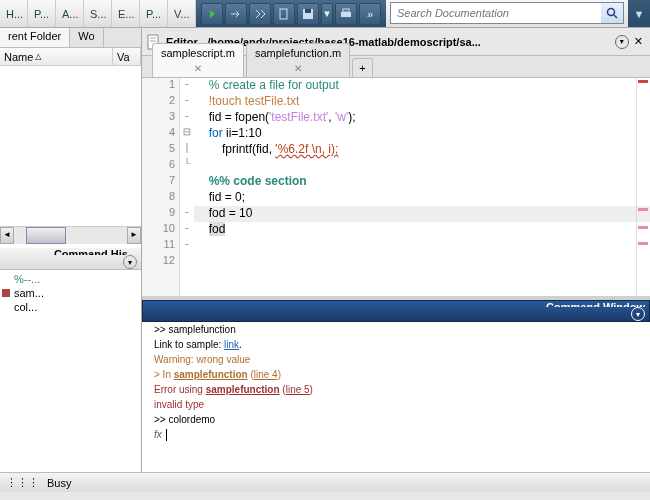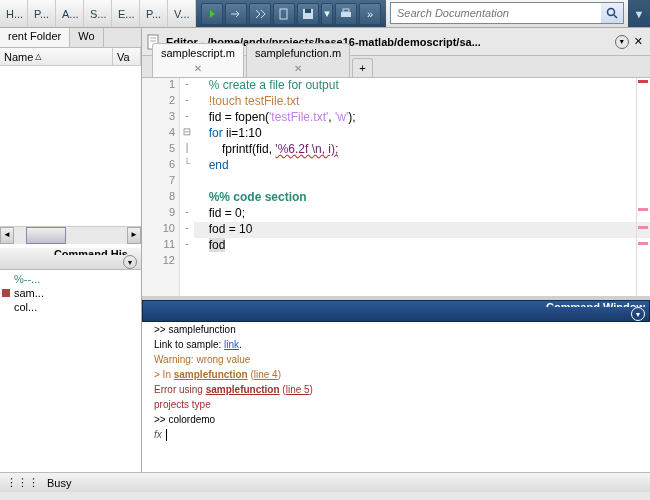--- a/index.html
+++ b/index.html
@@ -48,21 +48,21 @@
 .gutter div { height: 16px; padding-right: 4px; }
 .foldcol { width: 14px; font-family: monospace; font-size: 10px; color: #888; }
 .foldcol div { height: 16px; text-align: center; }
 .code { flex: 1; font-family: "Courier New", monospace; font-size: 12px; position: relative; }
 .code .ln { height: 16px; padding-left: 8px; white-space: pre; }
 .hl { background: #eee; }
 .cmt { color: #2a8a7a; }
 .kw { color: #0060b0; }
 .str { color: #c080e0; }
 .sys { color: #c08040; text-align: right; }
-.err { color: #701a75; text-decoration: underline wavy #c04040; }
+.err { color: #c2410c; text-decoration: underline wavy #c04040; }
 .bold { font-weight: bold; }
 .rmargin { position: absolute; right: 0; top: 0; bottom: 0; width: 14px; border-left: 1px solid #ddd; }
 .rmark { position: absolute; right: 2px; width: 10px; height: 3px; }
 .cmd-panel { flex: 1; display: flex; flex-direction: column; border-top: 4px solid #d0d0d0; }
 .cmd-body { flex: 1; background: #fff; font-family: "Courier New", monospace; font-size: 10px; padding: 2px 0 2px 12px; overflow: hidden; }
 .cmd-body .ln { height: 15px; white-space: pre; }
 .lnk { color: #2060c0; text-decoration: underline; }
 .warn { color: #b07030; }
 .errc { color: #a03030; }
 .ul { text-decoration: underline; }
@@ -224,21 +224,20 @@
           <div>-</div>
           <div>-</div>
           <div></div>
         </div>
       <div class="code">
         <div class="ln">  <span class="cmt">% create a file for output</span></div>
         <div class="ln">  <span class="sys">!touch testFile.txt</span></div>
         <div class="ln">  <span>fid = fopen(</span><span class="str">'testFile.txt'</span><span>, </span><span class="str">'w'</span><span>);</span></div>
         <div class="ln">  <span class="kw">for</span><span> ii=1:10</span></div>
         <div class="ln">  <span>    fprintf(fid, </span><span class="err">'%6.2f \n, i);</span></div>
-        <div class="ln">  <span class="kw">end</span></div>
         <div class="ln"></div>
         <div class="ln">  <span class="cmt bold">%% code section</span></div>
         <div class="ln">  <span>fid = 0;</span></div>
         <div class="ln hl">  <span>fod = 10</span></div>
         <div class="ln">  <span style="background:#ddd">fod</span></div>
         <div class="ln"></div>
         <div class="rmargin">
           <div class="rmark" style="top:2px;background:#c44"></div>
           <div class="rmark" style="top:130px;background:#e8a"></div>
           <div class="rmark" style="top:148px;background:#e8a"></div>
@@ -251,21 +250,21 @@
       <div class="panel-hdr dark">
         <span class="t">Command Window</span>
         <span class="circ">▾</span>
       </div>
       <div class="cmd-body">
         <div class="ln">&gt;&gt; samplefunction</div>
         <div class="ln"><span>Link to sample: </span><span class="lnk">link</span><span>.</span></div>
         <div class="ln warn">Warning: wrong value</div>
         <div class="ln warn"><span>&gt; In </span><span class="ul bold">samplefunction</span><span> (</span><span class="ul">line 4</span><span>)</span></div>
         <div class="ln errc"><span>Error using </span><span class="ul bold">samplefunction</span><span> (</span><span class="ul">line 5</span><span>)</span></div>
-        <div class="ln errc">projects type</div>
+        <div class="ln errc">invalid type</div>
         <div class="ln">&gt;&gt; colordemo</div>
         <div class="ln fx"><span class="fxi">fx</span><span style="border-left:1px solid #000;height:12px"></span></div>
       </div>
     </div>
   </div>
 </div>
 
 <div class="status">
   <span>⋮⋮⋮</span>
   <span>Busy</span>

